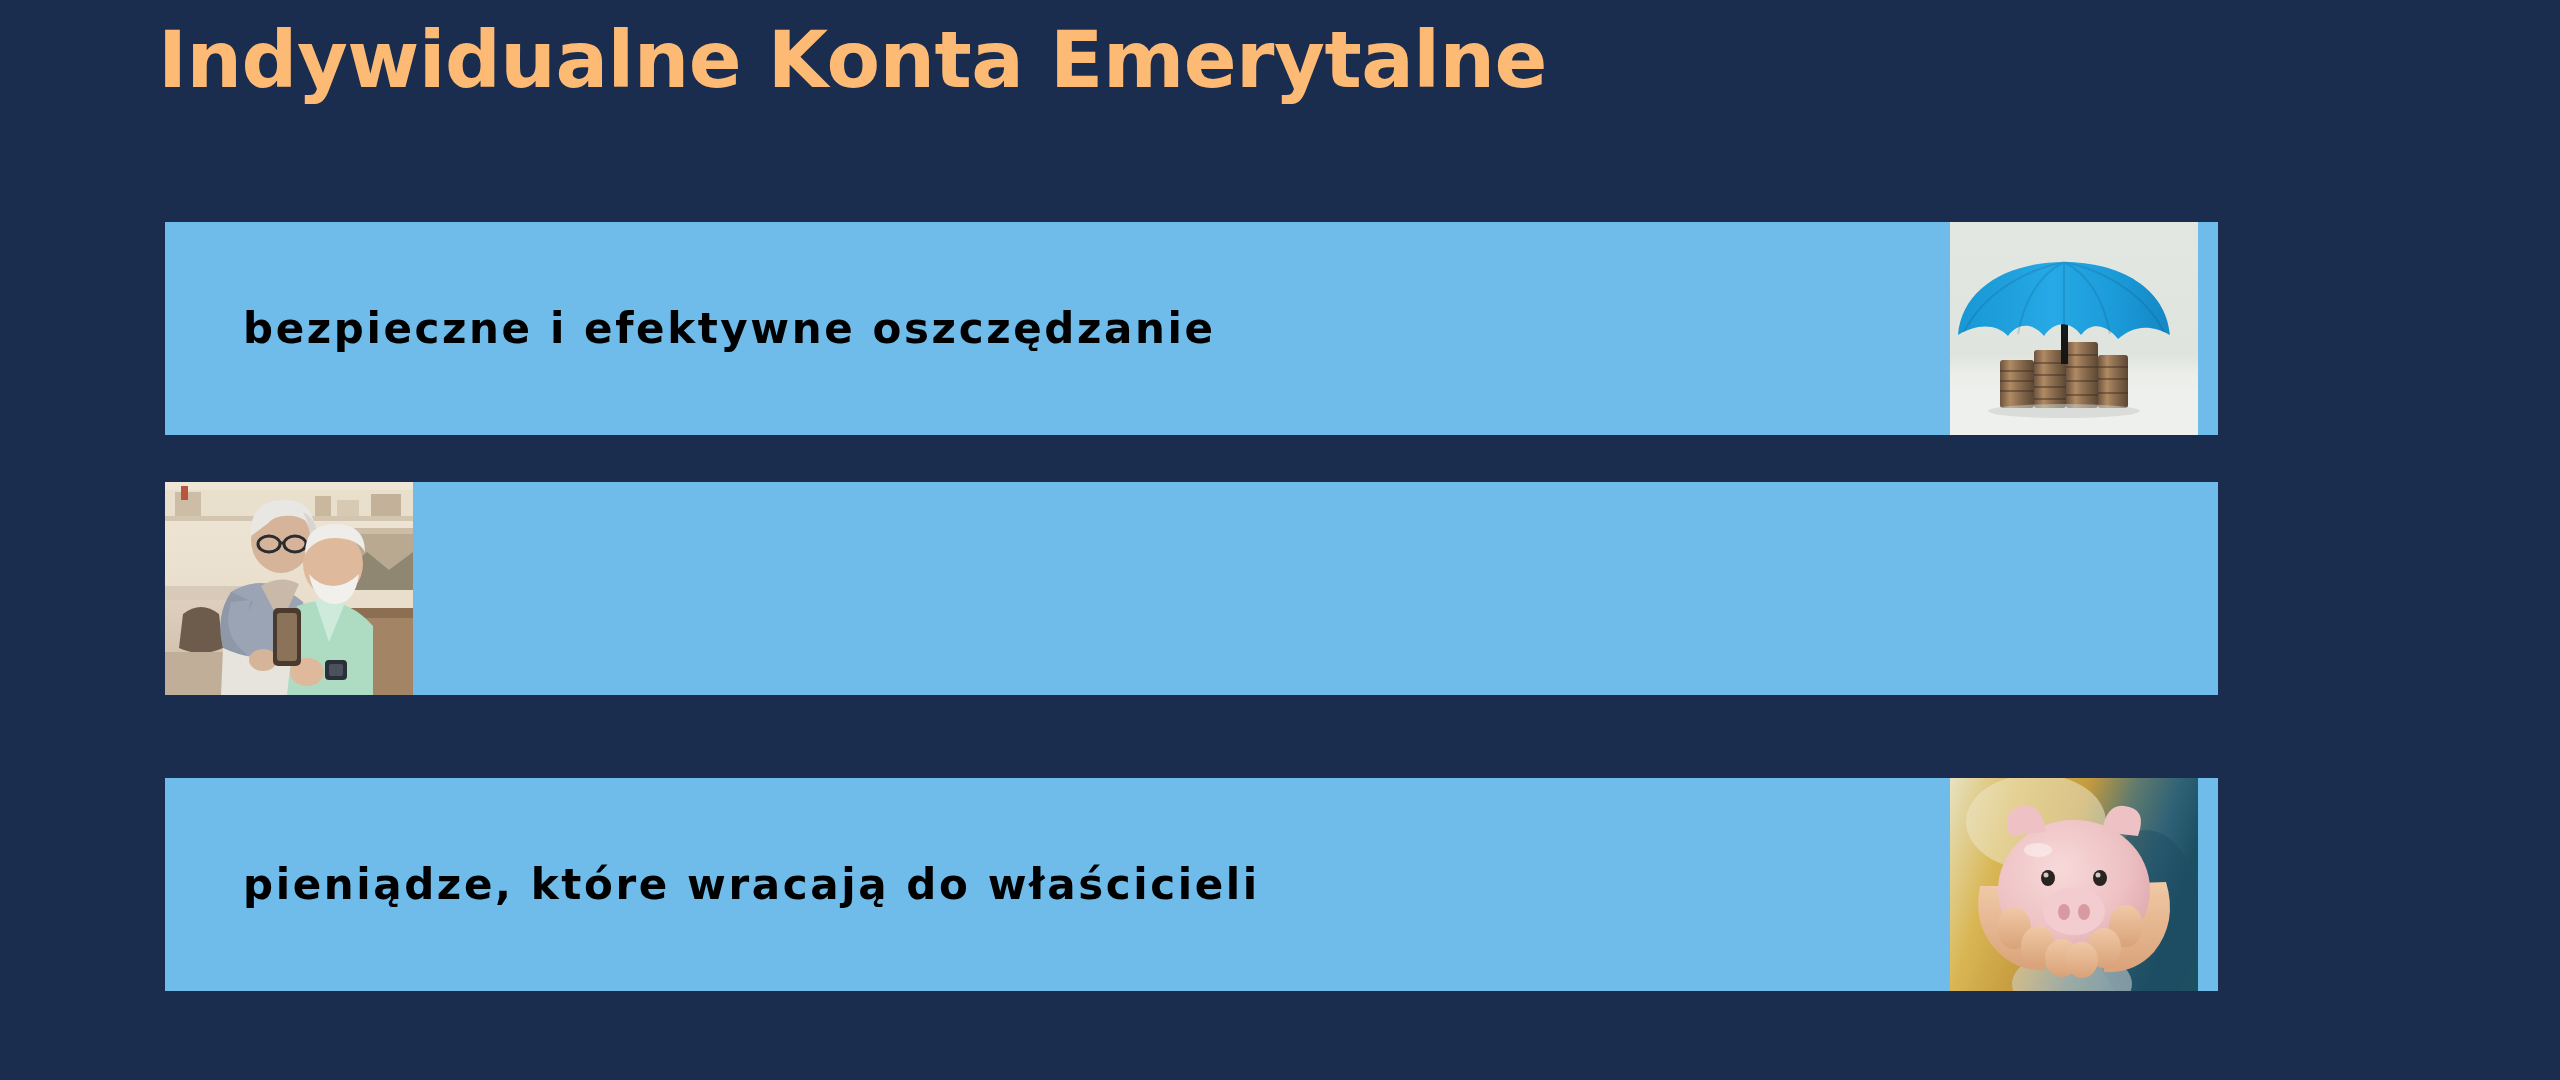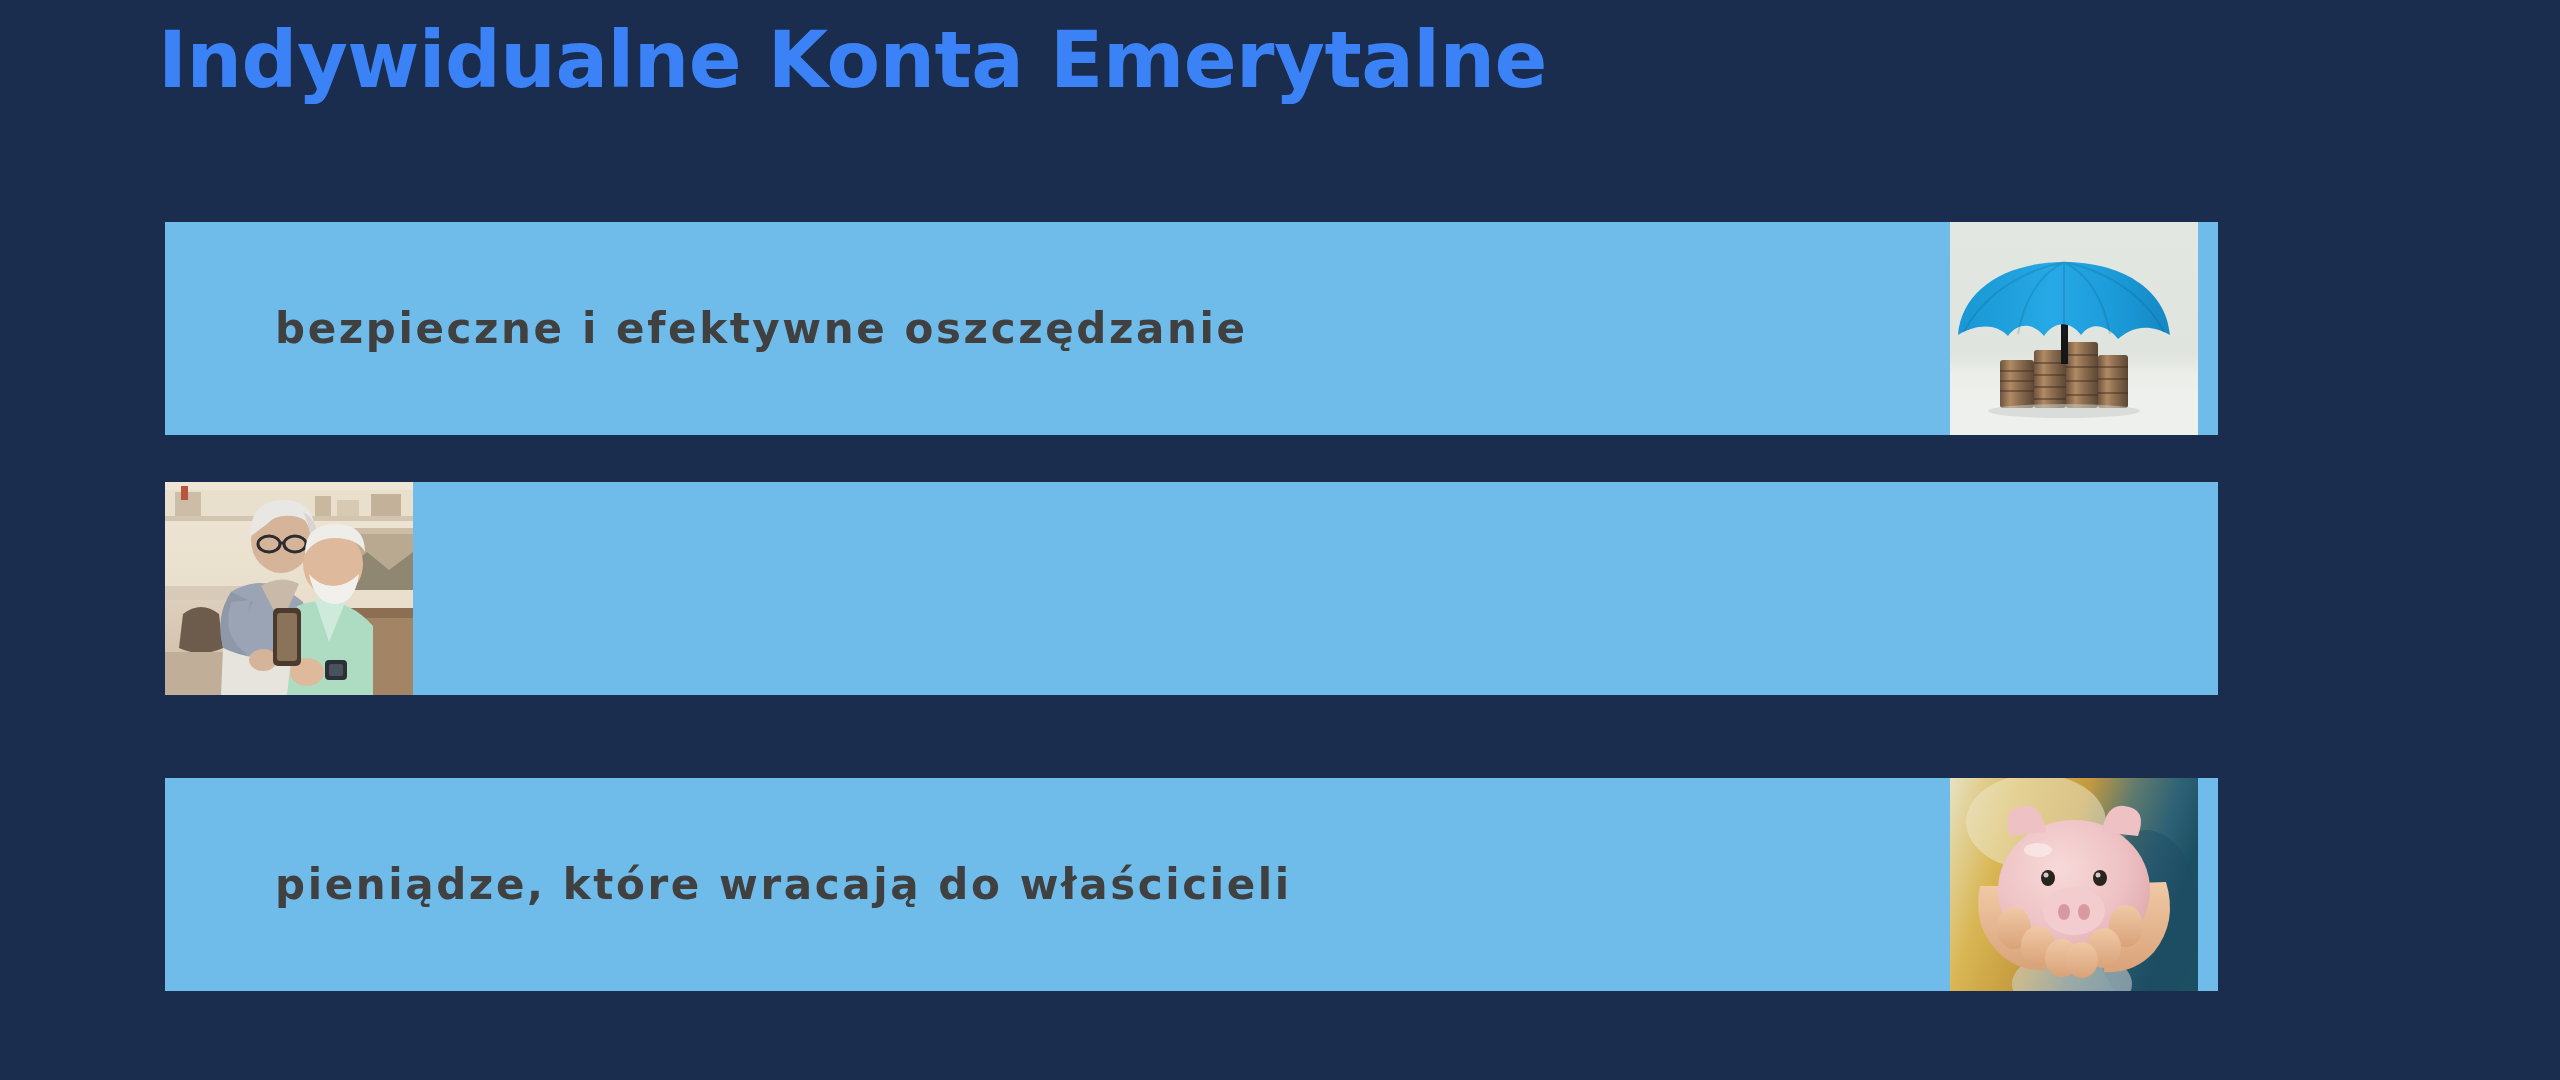--- a/index.html
+++ b/index.html
@@ -17,21 +17,21 @@
   }
 
   
   #slide-title {
     position: absolute;
     left: 158px;
     top: 18px;
     font-size: 78px;
     font-weight: 700;
     line-height: 1.08;
-    color: #3b82f6;
+    color: #fdba74;
     letter-spacing: -0.5px;
     white-space: nowrap;
   }
 
   
   .bar {
     position: absolute;
     left: 165px;
     width: 2053px;
     height: 213px;
@@ -40,22 +40,22 @@
     align-items: stretch;
     justify-content: space-between;
     overflow: hidden;
   }
   .bar-1 { top: 222px; }
   .bar-2 { top: 482px; }
   .bar-3 { top: 752px; margin-top: 26px; }
 
   .bar-label {
     align-self: center;
-    padding-left: 110px;
-    color: #404040;
+    padding-left: 78px;
+    color: #000000;
     font-size: 42px;
     font-weight: 700;
     letter-spacing: 2.6px;
     white-space: nowrap;
   }
 
   .bar-thumb {
     position: relative;
     width: 248px;
     height: 213px;

